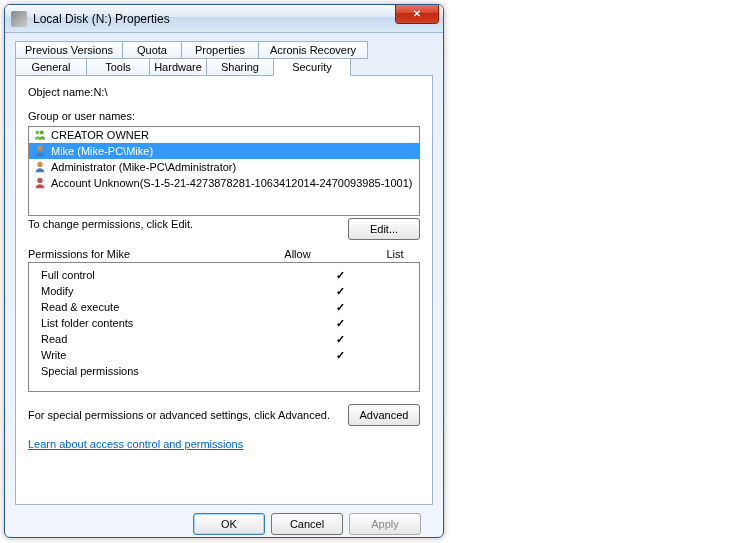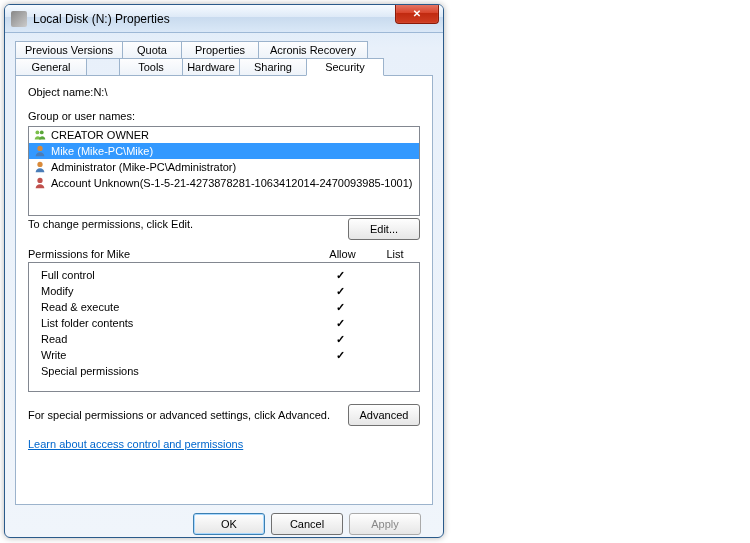--- a/index.html
+++ b/index.html
@@ -142,20 +142,21 @@
     cursor: default;
   }
   .win-btn.disabled {
     color: #888;
     border-color: #aaa;
   }
   .perm-header {
     display: flex;
     font-size: 11px;
     margin-top: 6px;
+    gap: 45px;
   }
   .perm-header .c1 { flex: 1; }
   .perm-header .c2 { width: 55px; text-align: center; }
   .perm-header .c3 { width: 50px; text-align: center; }
   .perm-box {
     border: 1px solid #828790;
     padding: 4px 6px;
     margin-top: 2px;
     height: 130px;
   }
@@ -210,21 +211,21 @@
   <div class="dialog-body">
 
     <div class="tabs-row" id="tabs-row1">
         <div class="tab" style="width: 108px;">Previous Versions</div>
         <div class="tab" style="width: 60px;">Quota</div>
         <div class="tab" style="width: 78px;">Properties</div>
         <div class="tab" style="width: 110px;">Acronis Recovery</div>
       </div>
     <div class="tabs-row2" id="tabs-row2">
         <div class="tab" style="width: 72px;">General</div>
-        <div class="tab" style="width: 64px; margin-left: 33px;">Tools</div>
+        <div class="tab" style="width: 64px;">Tools</div>
         <div class="tab" style="width: 58px;">Hardware</div>
         <div class="tab" style="width: 68px;">Sharing</div>
         <div class="tab active" style="width: 78px;">Security</div>
       </div>
 
     <div class="tab-panel">
 
       <div class="row-label">
         <span>Object name:</span>
         <span>N:\</span>

